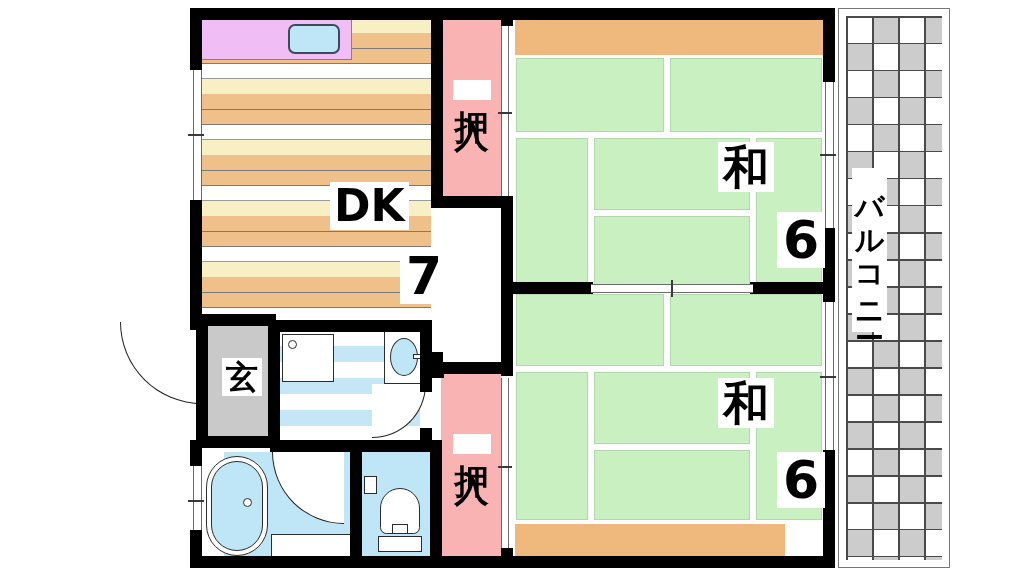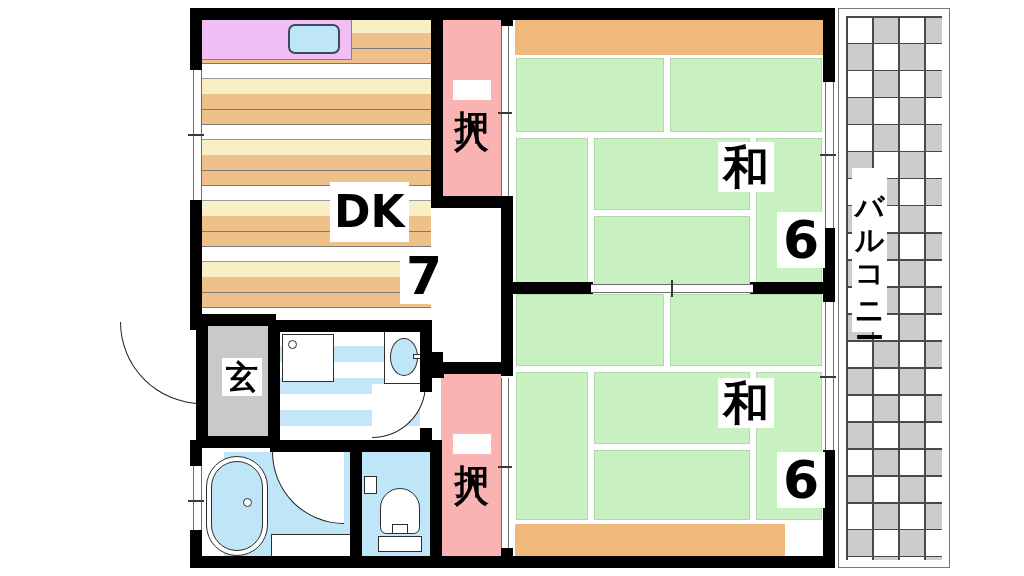--- a/index.html
+++ b/index.html
@@ -195,21 +195,21 @@
   <div class="abs wall" style="left:823px;top:228px;width:12px;height:74px;"></div>
   <div class="abs slider-v" style="left:825px;top:302px;width:9px;height:150px;"></div>
   <div class="abs tick" style="left:820px;top:376px;width:16px;height:1.6px;"></div>
   <div class="abs wall" style="left:823px;top:450px;width:12px;height:118px;"></div>
 
   <div class="abs wall" style="left:823px;top:60px;width:12px;height:22px;"></div>
 
   <div class="abs balcony-frame" style="left:838px;top:8px;width:112px;height:560px;"></div>
   <div class="abs balcony" style="left:846px;top:16px;width:96px;height:544px;"></div>
 
-  <div class="lbl" style="left:330px;top:182px;font-size:44px;padding:8px 4px;">DK</div>
+  <div class="lbl" style="left:330px;top:182px;font-size:44px;padding:2px 4px;">DK</div>
   <div class="lbl" style="left:400px;top:248px;font-size:52px;padding:2px 6px;">7</div>
 
   <div class="lbl lbl-v" style="left:453px;top:80px;font-size:34px;padding:4px 2px;letter-spacing:6px;">押入</div>
   <div class="lbl lbl-v" style="left:453px;top:434px;font-size:34px;padding:4px 2px;letter-spacing:6px;">押入</div>
 
   <div class="lbl" style="left:718px;top:142px;font-size:46px;padding:2px 5px;">和</div>
   <div class="lbl" style="left:777px;top:212px;font-size:52px;padding:2px 6px;">6</div>
 
   <div class="lbl" style="left:718px;top:378px;font-size:46px;padding:2px 5px;">和</div>
   <div class="lbl" style="left:777px;top:452px;font-size:52px;padding:2px 6px;">6</div>

